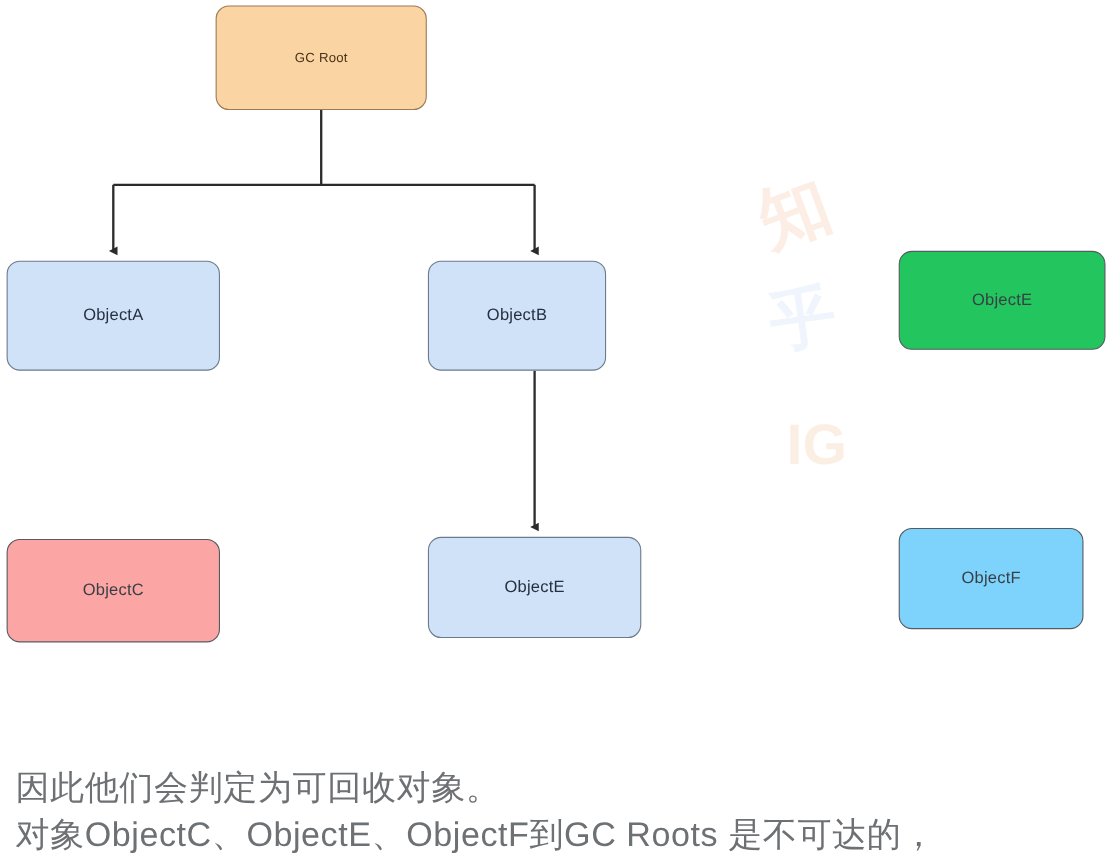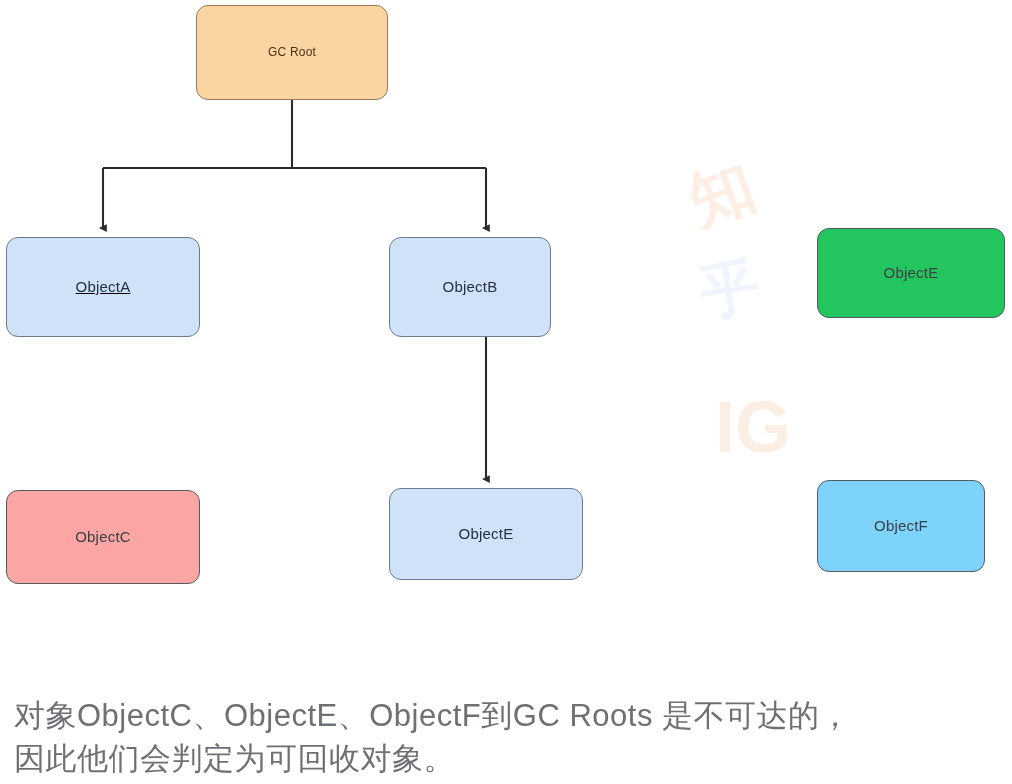--- a/index.html
+++ b/index.html
@@ -40,22 +40,22 @@
   }
   .wm2 {
     left: 700px;
     top: 250px;
     font-size: 60px;
     color: rgba(205, 220, 245, 0.30);
     transform: rotate(-8deg);
   }
   .wm3 {
     left: 715px;
-    top: 386px;
-    font-size: 72px;
+    top: 375px;
+    font-size: 52px;
     color: rgba(243, 205, 170, 0.32);
   }
 
   .node {
     position: absolute;
     box-sizing: border-box;
     border-radius: 12px;
     display: flex;
     align-items: center;
     justify-content: center;
@@ -77,21 +77,20 @@
   }
   .node-root .node-label { color: #4a3317; font-size: 12px; }
 
   .node-a {
     left: 6px;
     top: 237px;
     width: 194px;
     height: 100px;
     background: #cfe2f7;
     border: 1.6px solid #6b7a8c;
-    text-decoration: underline;
   }
   .node-b {
     left: 389px;
     top: 237px;
     width: 162px;
     height: 100px;
     background: #cfe2f7;
     border: 1.6px solid #6b7a8c;
   }
   .node-d {
@@ -206,17 +205,17 @@
 
   <div class="node node-d">
     <span class="node-label">ObjectE</span>
   </div>
 
   <div class="node node-f">
     <span class="node-label">ObjectF</span>
   </div>
 
   <div id="caption">
+    <span class="caption-line">因此他们会判定为可回收对象。</span>
     <span class="caption-line">对象ObjectC、ObjectE、ObjectF到GC Roots 是不可达的，</span>
-    <span class="caption-line">因此他们会判定为可回收对象。</span>
   </div>
 
 </div>
 
 </body></html>

